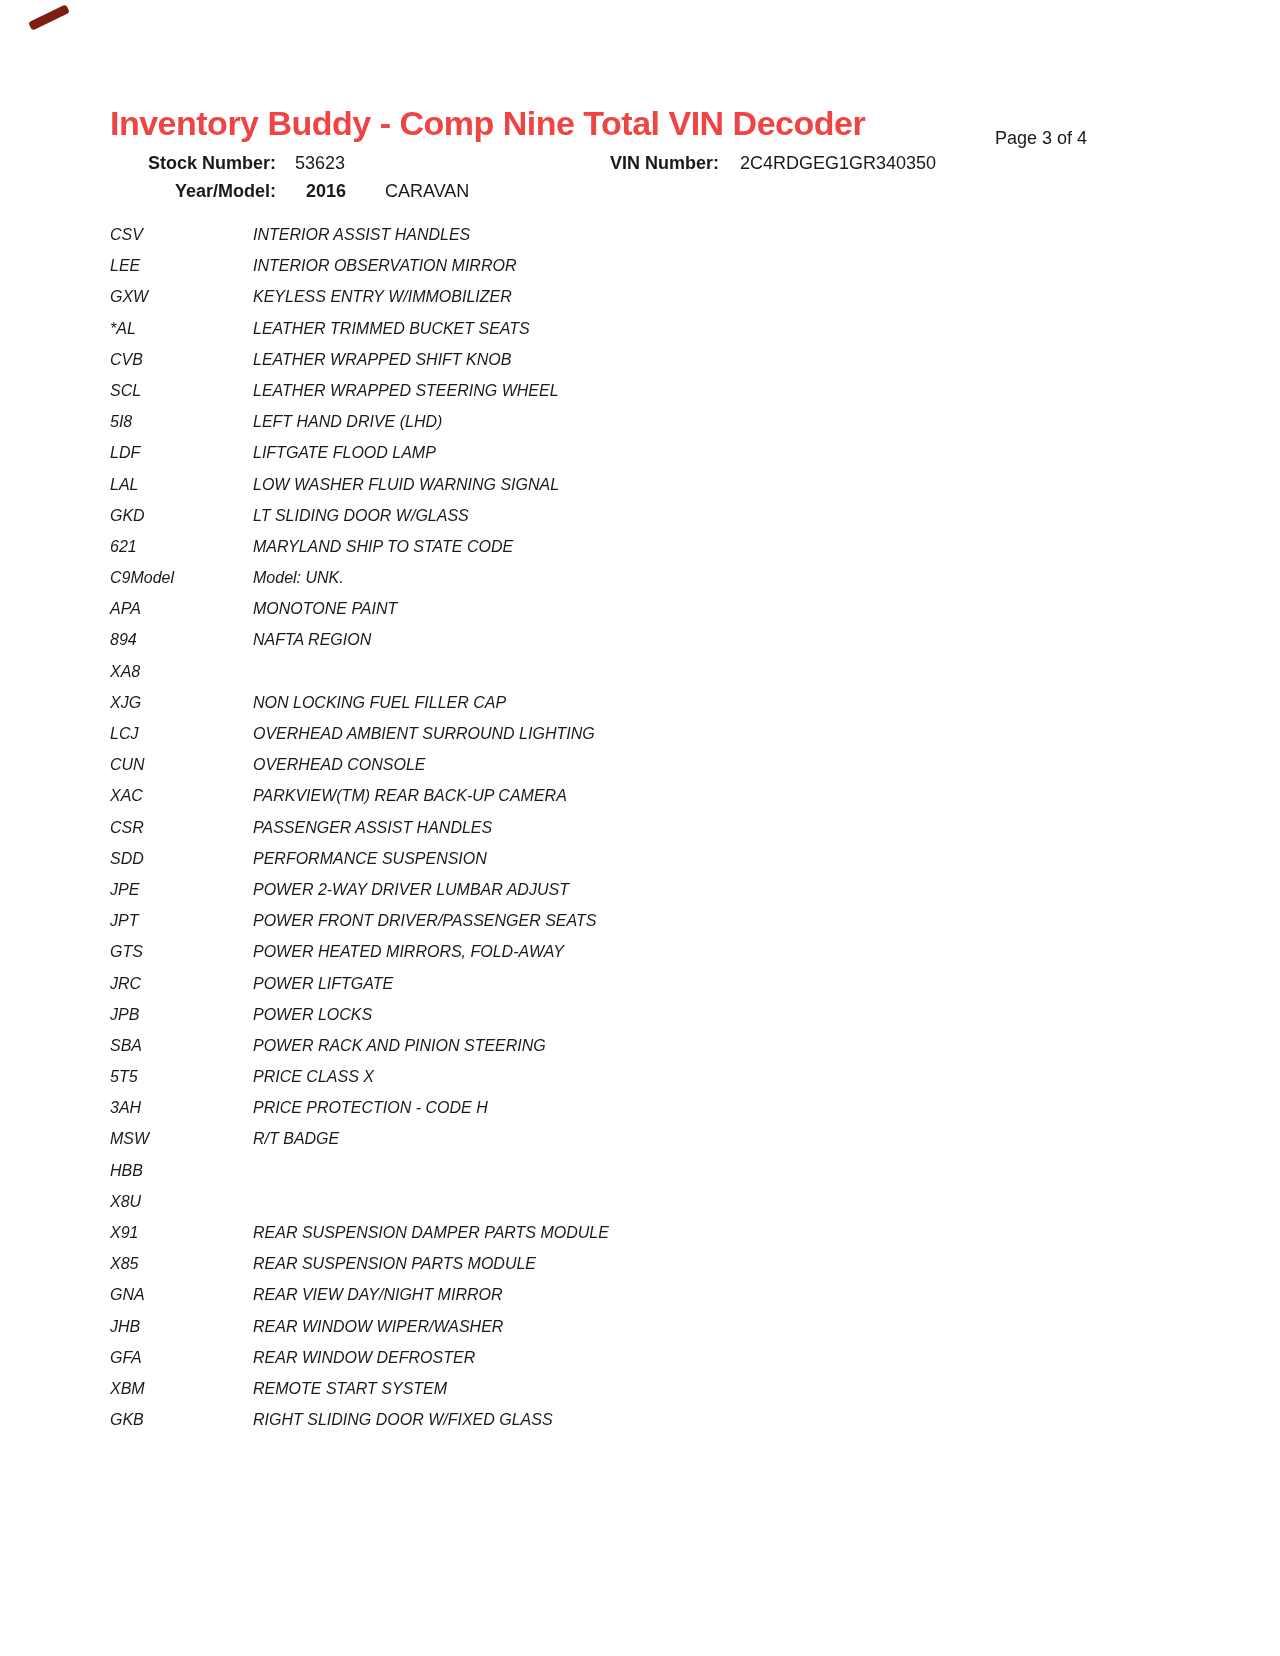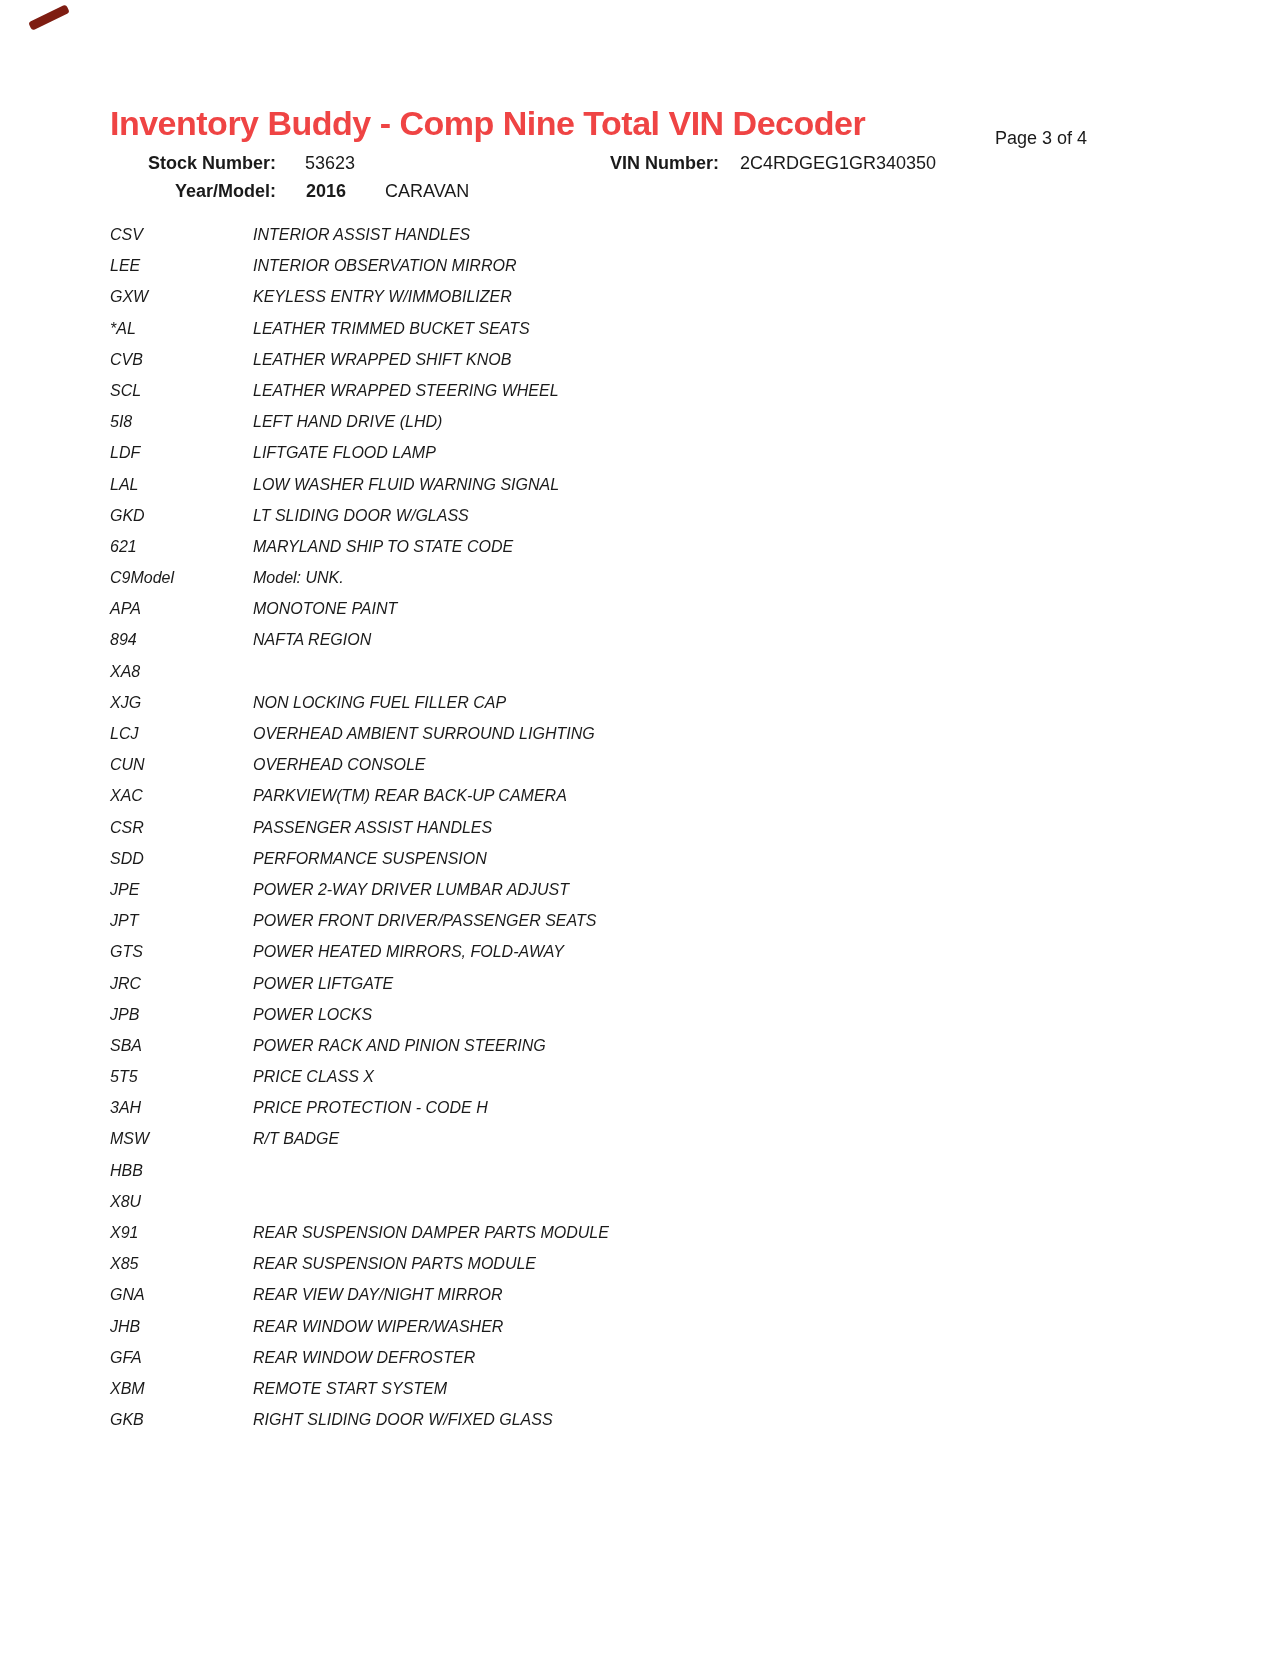--- a/index.html
+++ b/index.html
@@ -39,21 +39,21 @@
     white-space:nowrap;
     margin-top:20px;
   }
 
   .hdr-line { position:absolute; font-size:18px; white-space:nowrap; }
   .hdr-label { font-weight:bold; position:absolute;text-align:center; }
   .hdr-value { position:absolute; }
 
   .line-stock { top:153px; }
   .stock-label { left:148px; }
-  .stock-value { left:305px; }
+  .stock-value { left:295px; }
   .vin-label   { left:610px; }
   .vin-value   { left:740px; }
 
   .line-year { top:181px; }
   .year-label  { left:175px; }
   .year-value  { left:306px;font-weight:bold; }
   .model-value { left:385px; }
 
   .options {
     position:absolute;

